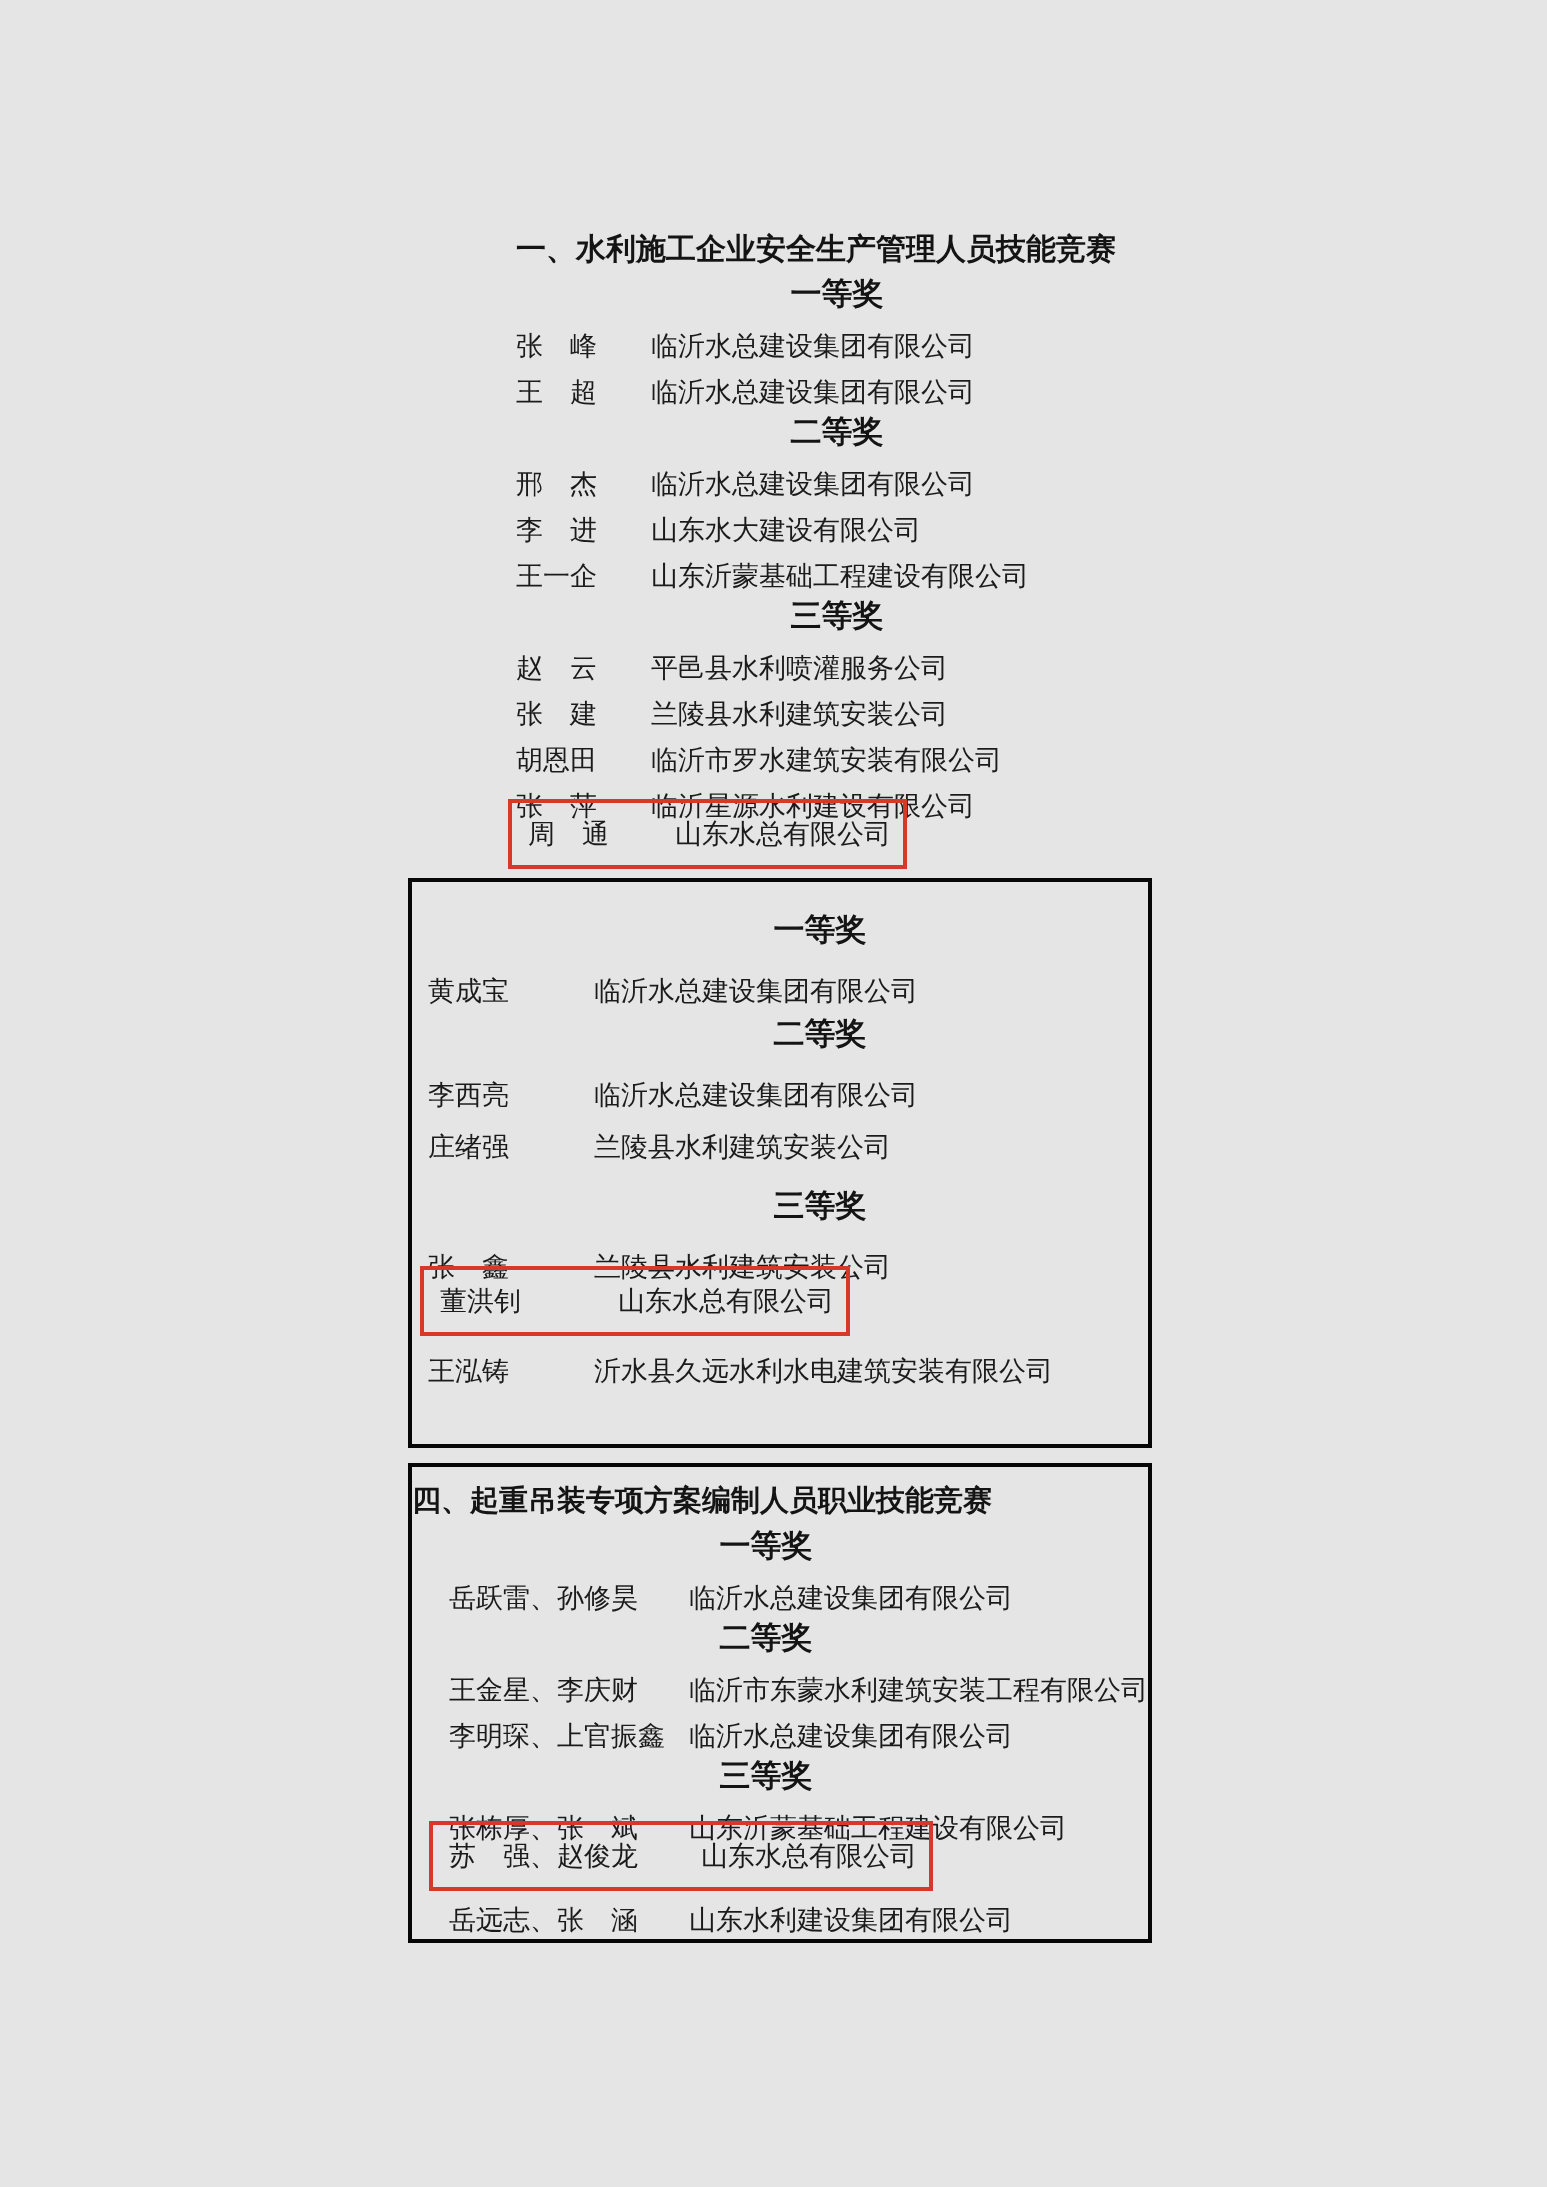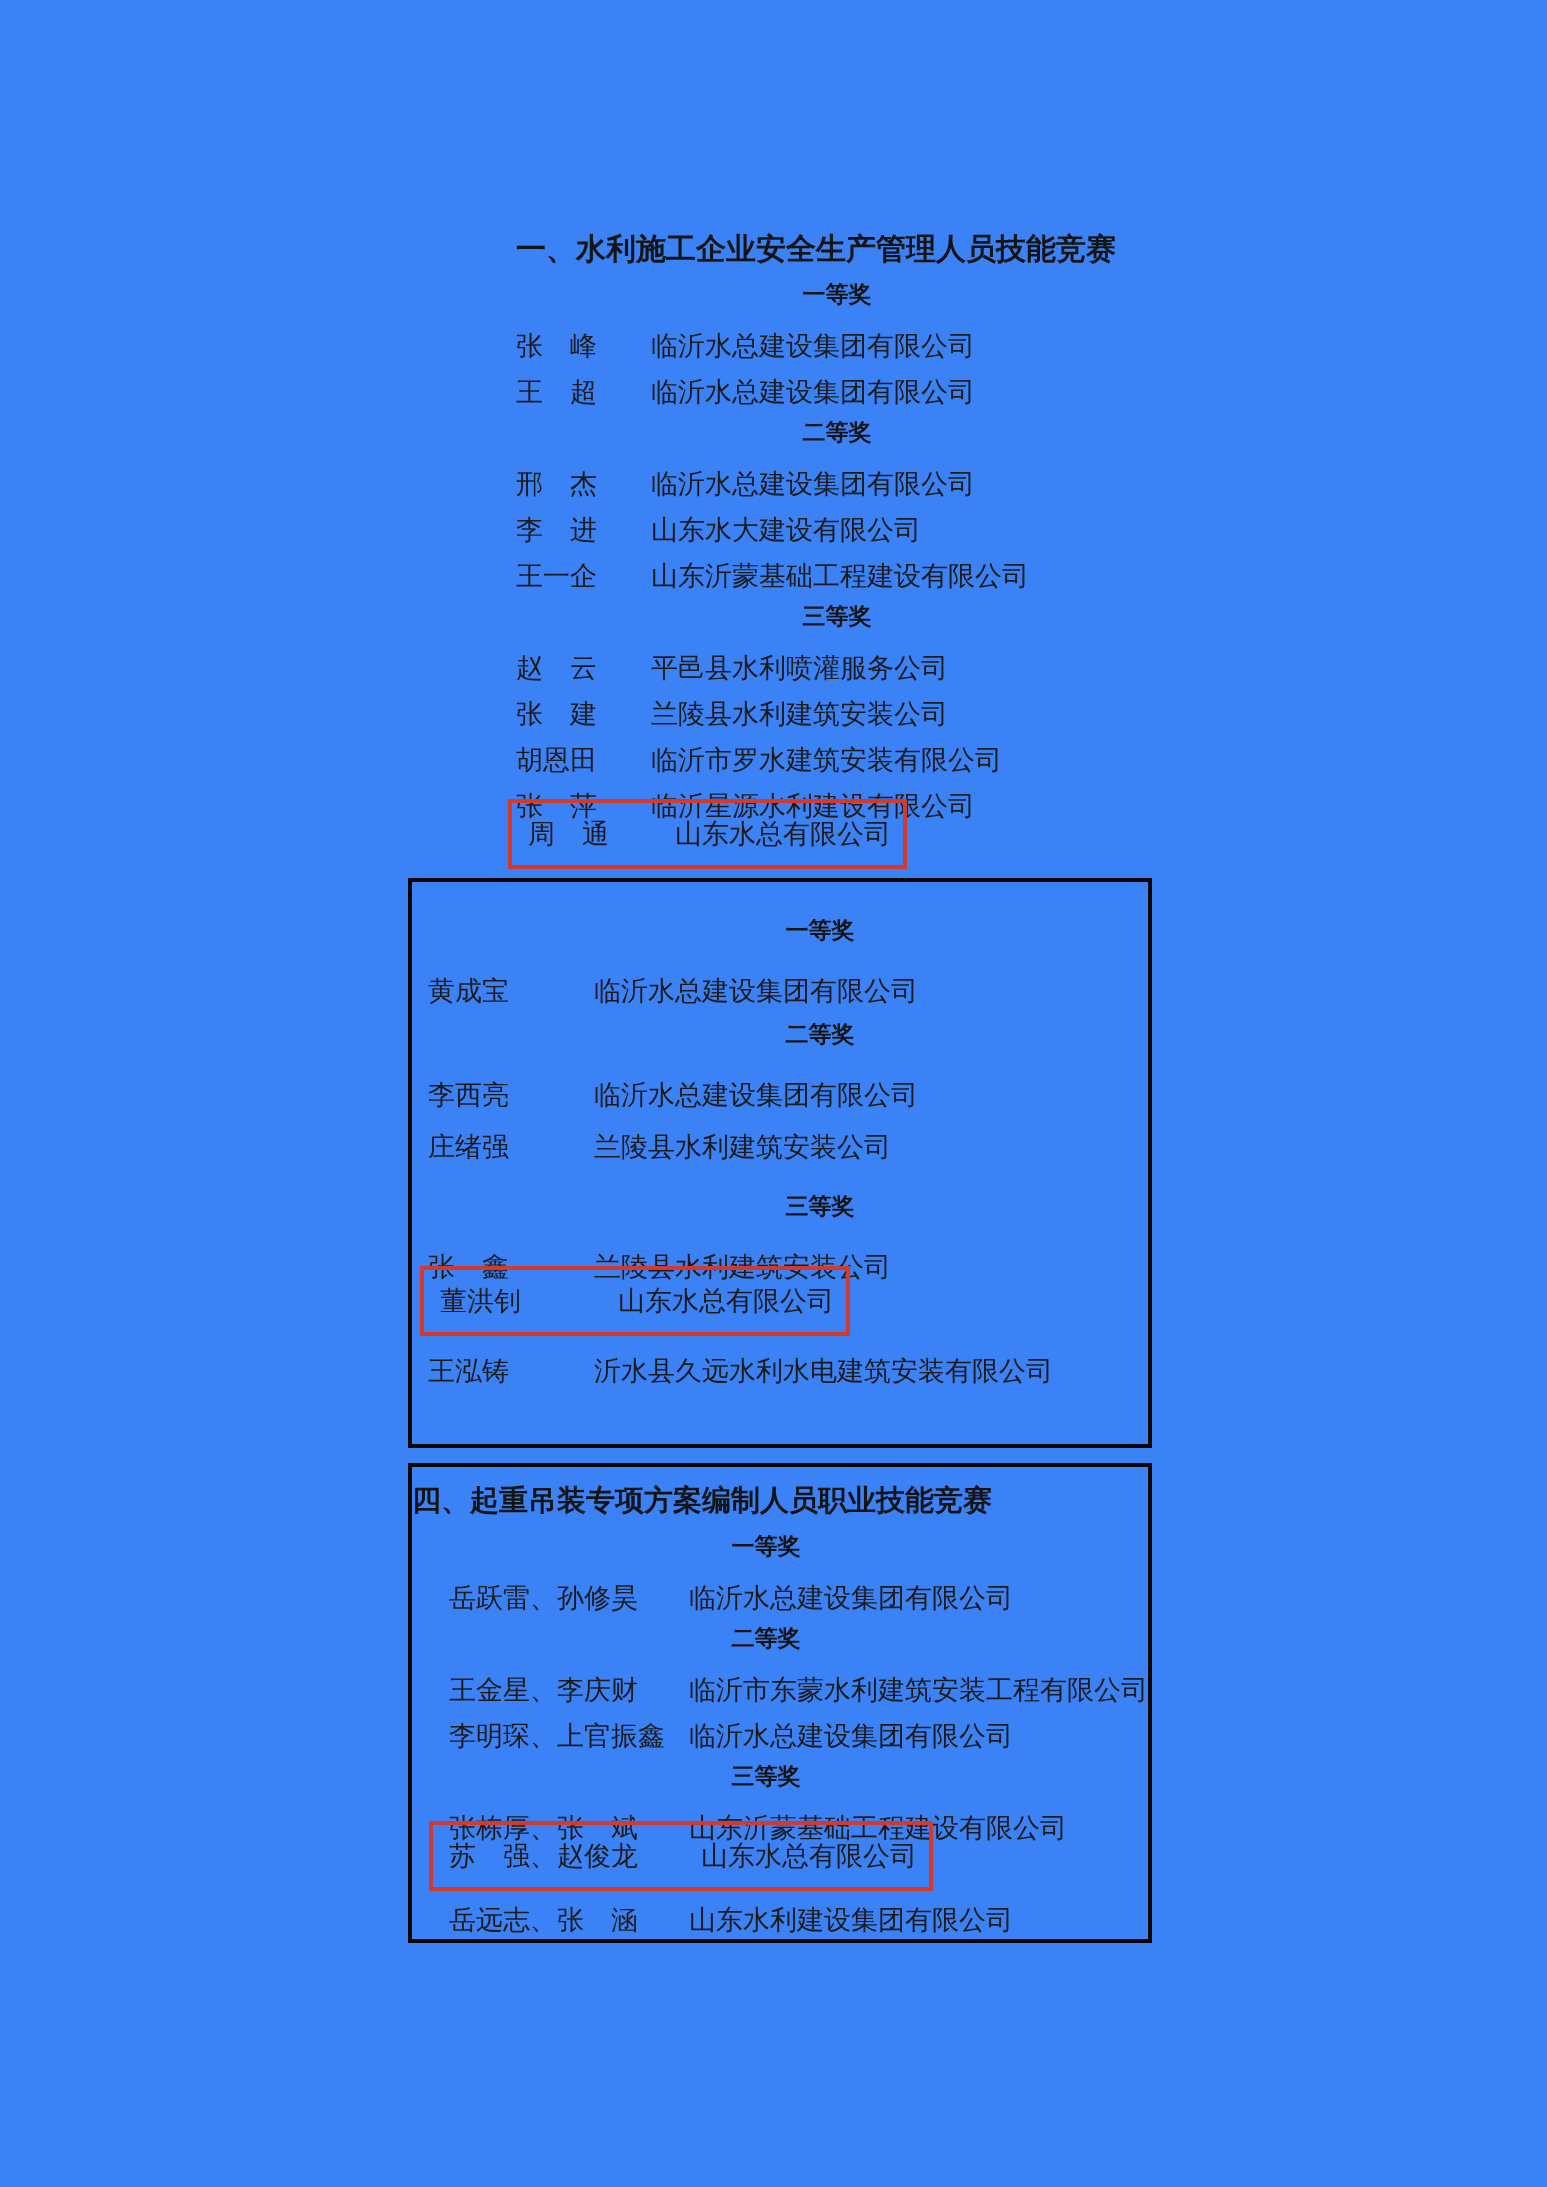--- a/index.html
+++ b/index.html
@@ -1,19 +1,19 @@
 <!DOCTYPE html>
 <html><head>
 <meta charset="utf-8">
 <style>
   html,body{margin:0;padding:0;background:#ffffff;}
   .page{
     position:relative;
     width:1547px;height:2187px;
-    background:#3b82f6;
+    background:#e5e5e5;
     font-family:"Liberation Sans","DejaVu Sans",sans-serif;
     color:#1b1b1b;
     overflow:hidden;
   }
   .sec{position:absolute;box-sizing:border-box;}
   
   .s0{left:516px;top:227px;width:662px;}
   
   .s1{left:408px;top:878px;width:744px;height:570px;border:4px solid #070707;padding-top:22px;}
   
@@ -23,21 +23,21 @@
     font-weight:bold;
     display:flex;align-items:center;
     white-space:nowrap;
     color:#141414;
   }
   .s0 .sec-title{height:44px;font-size:30px;}
   .s1 .sec-title{height:48px;font-size:29px;padding-left:15px;}
   .s2 .sec-title{height:44px;font-size:29px;}
 
   .award-header{
-    font-weight:bold;font-size:23px;color:#141414;
+    font-weight:bold;font-size:31px;color:#141414;
     display:flex;align-items:center;justify-content:center;
     white-space:nowrap;
   }
   .s0 .award-header{height:46px;transform:translateX(-10px);}
   .s1 .award-header{height:52px;transform:translateX(40px);}
   .s2 .award-header{height:46px;transform:translateX(-14px);}
   .s1 .award-header.g2{margin-top:16px;}
 
   .row{
     display:flex;align-items:flex-end;

